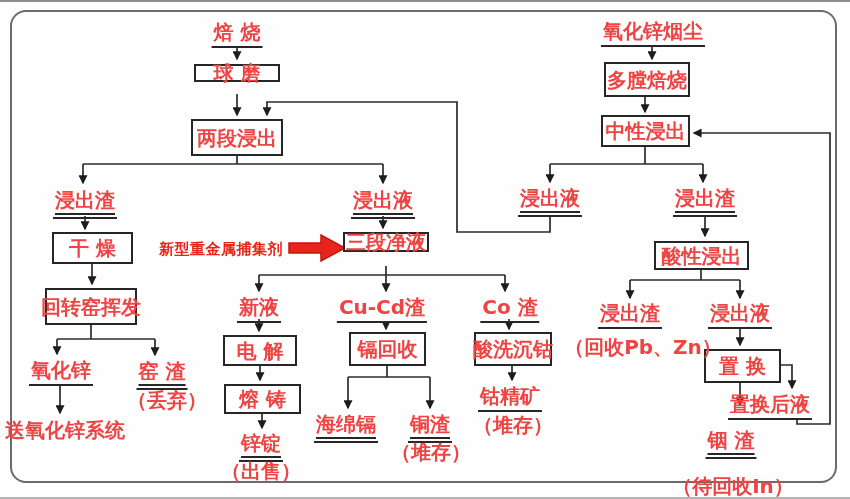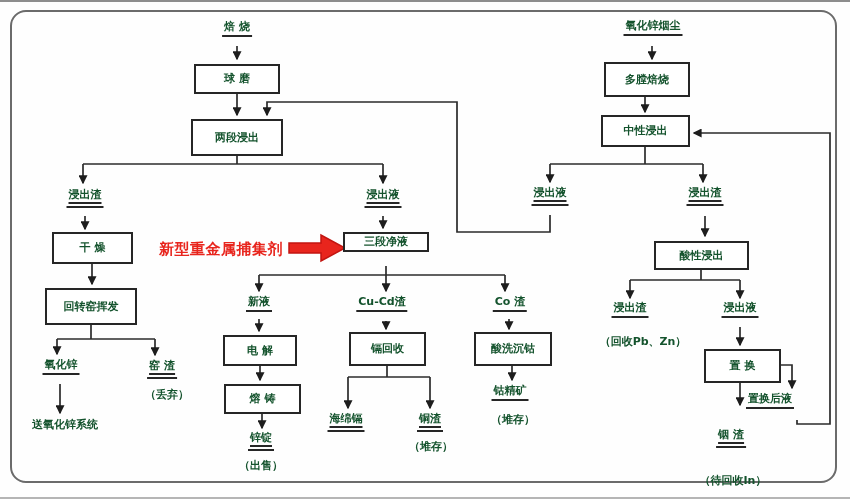--- a/index.html
+++ b/index.html
@@ -9,21 +9,21 @@
     border-top:2px solid #8d8d8d; border-bottom:2px solid #b5b5b5;
     box-sizing:border-box; overflow:hidden;
   }
   .frame {
     position:absolute; left:10px; top:8px; width:827px; height:473px;
     border:2px solid #6b6b6b; border-radius:16px; box-sizing:border-box;
   }
   svg.wires { position:absolute; left:0; top:0; width:850px; height:499px; }
   .node {
     position:absolute; transform:translateX(-50%); white-space:nowrap;
-    color:#14532d; font-weight:bold; font-size:11px; line-height:1.2;
+    color:#ef4444; font-weight:bold; font-size:20px; line-height:1.2;
     text-align:center; z-index:2;
   }
   .box {
     transform:none; display:flex; align-items:center; justify-content:center;
     border:2px solid #262626; background:#ffffff; box-sizing:border-box;
   }
   .u  { display:inline-block; padding:0 2px 2px 2px; border-bottom:2px solid #262626; }
   .uu { display:inline-block; padding:0 2px 2px 2px; border-bottom:2px solid #262626; }
   .uu::after { content:""; display:block; height:2px; background:#262626; margin-top:1px; }
   .note { font-weight:bold; }
@@ -95,21 +95,21 @@
       <polyline points="797,418 797,422 830,422 830,131 694,131" marker-end="url(#ah)"></polyline>
     </g>
     <g>
       <polygon points="289,241 321,241 321,233 345,246 321,259 321,251 289,251" fill="#e8251d" stroke="#c21510" stroke-width="1.5"></polygon>
     </g>
   </svg>
 
   <div class="node" style="left:237px; top:18px;"><span class="u">焙 烧</span></div>
   <div class="node" style="left:653px; top:17px;"><span class="u">氧化锌烟尘</span></div>
 
-  <div class="node box" style="left:194px; top:62px;  width:86px; height:30px;">
+  <div class="node box" style="left:194px; top:62px;  width:86px; height:18px;">
       <span>球 磨</span>
     </div>
   <div class="node box" style="left:191px; top:117px; width:92px; height:37px;">
       <span>两段浸出</span>
     </div>
   <div class="node box" style="left:52px;  top:230px; width:81px; height:32px;">
       <span>干 燥</span>
     </div>
   <div class="node box" style="left:45px;  top:286px; width:92px; height:37px;">
       <span>回转窑挥发</span>

